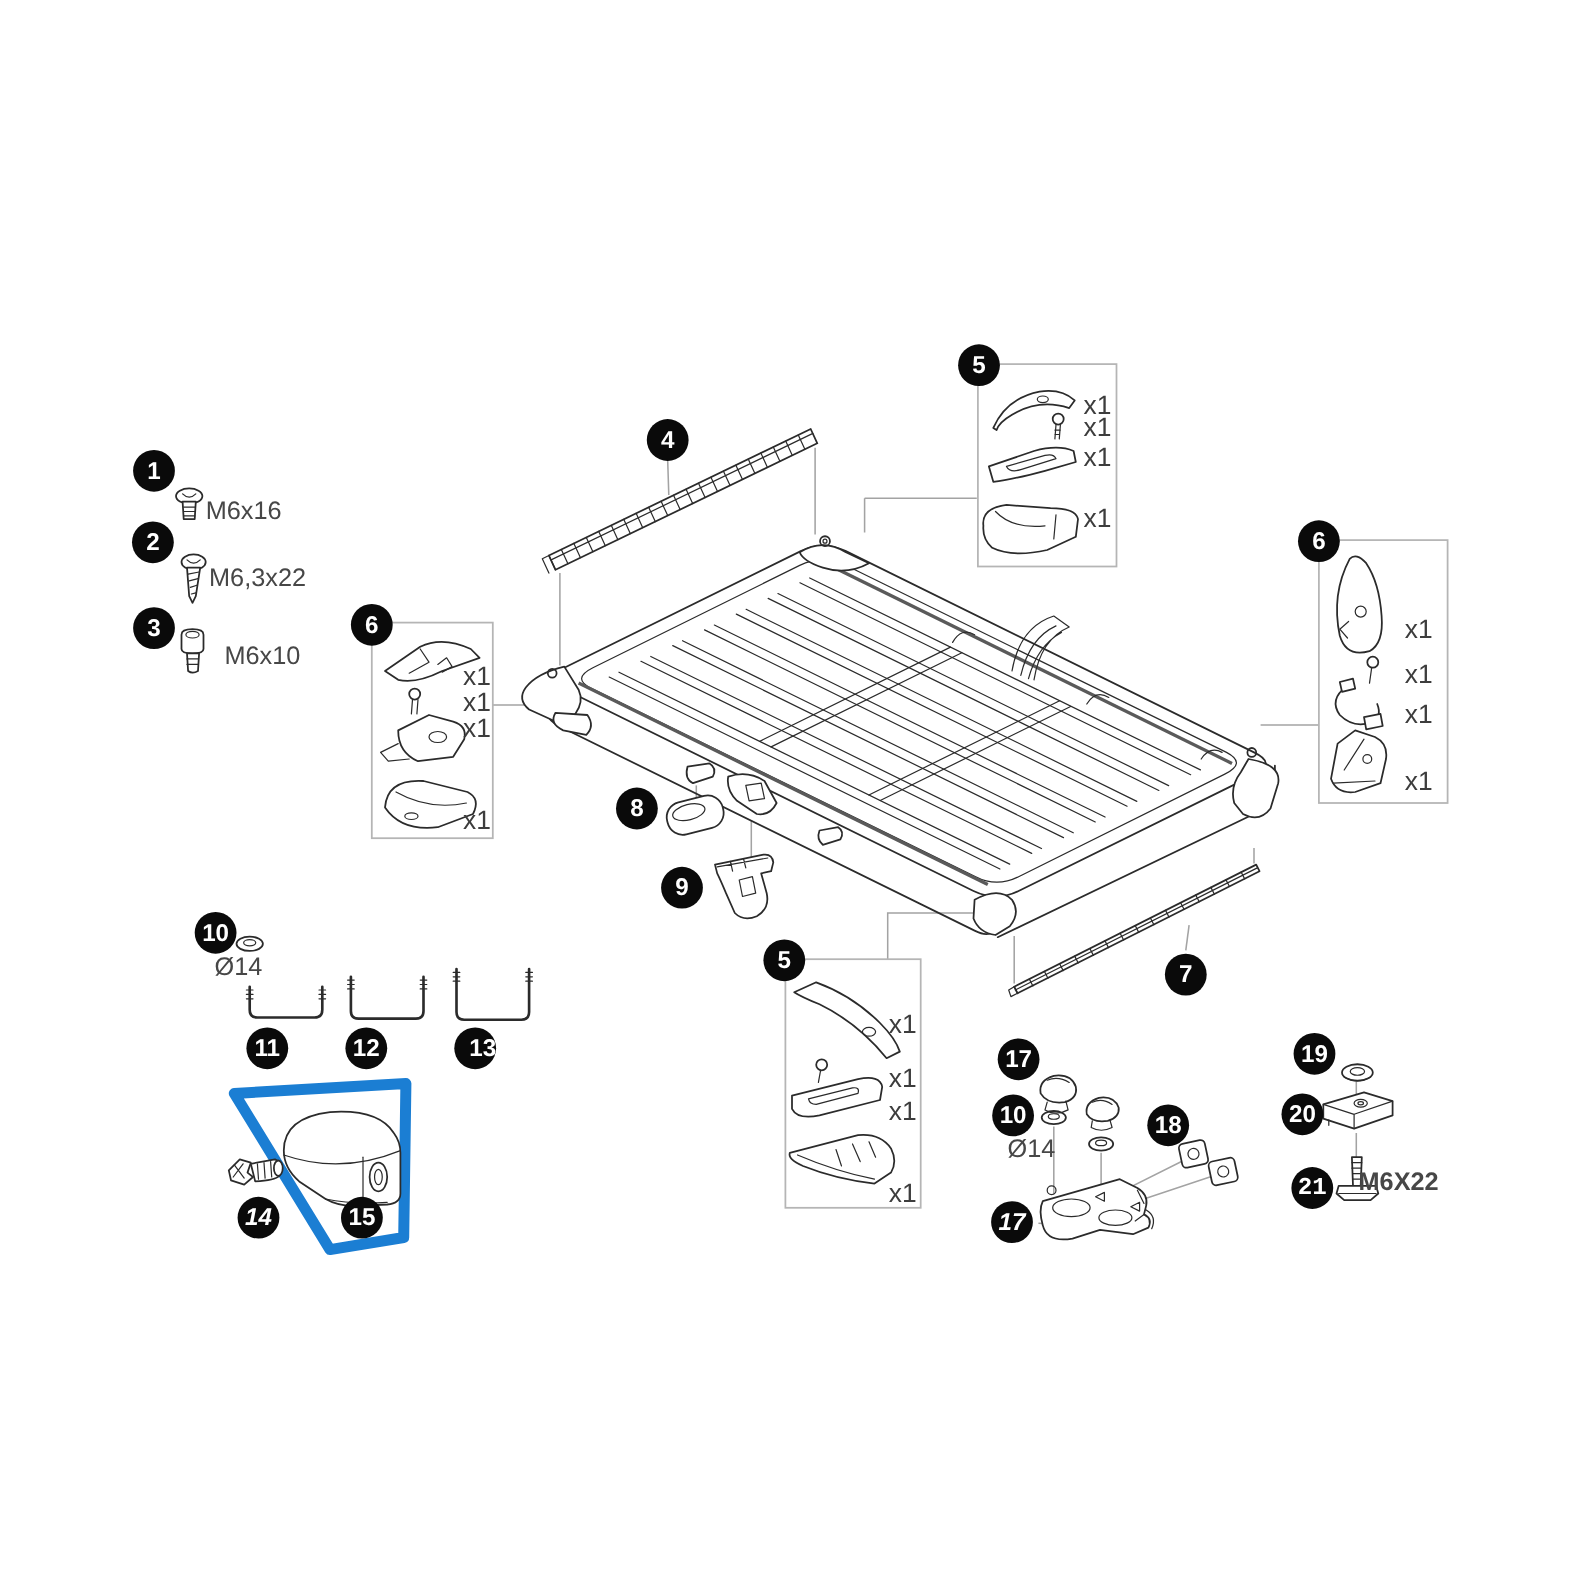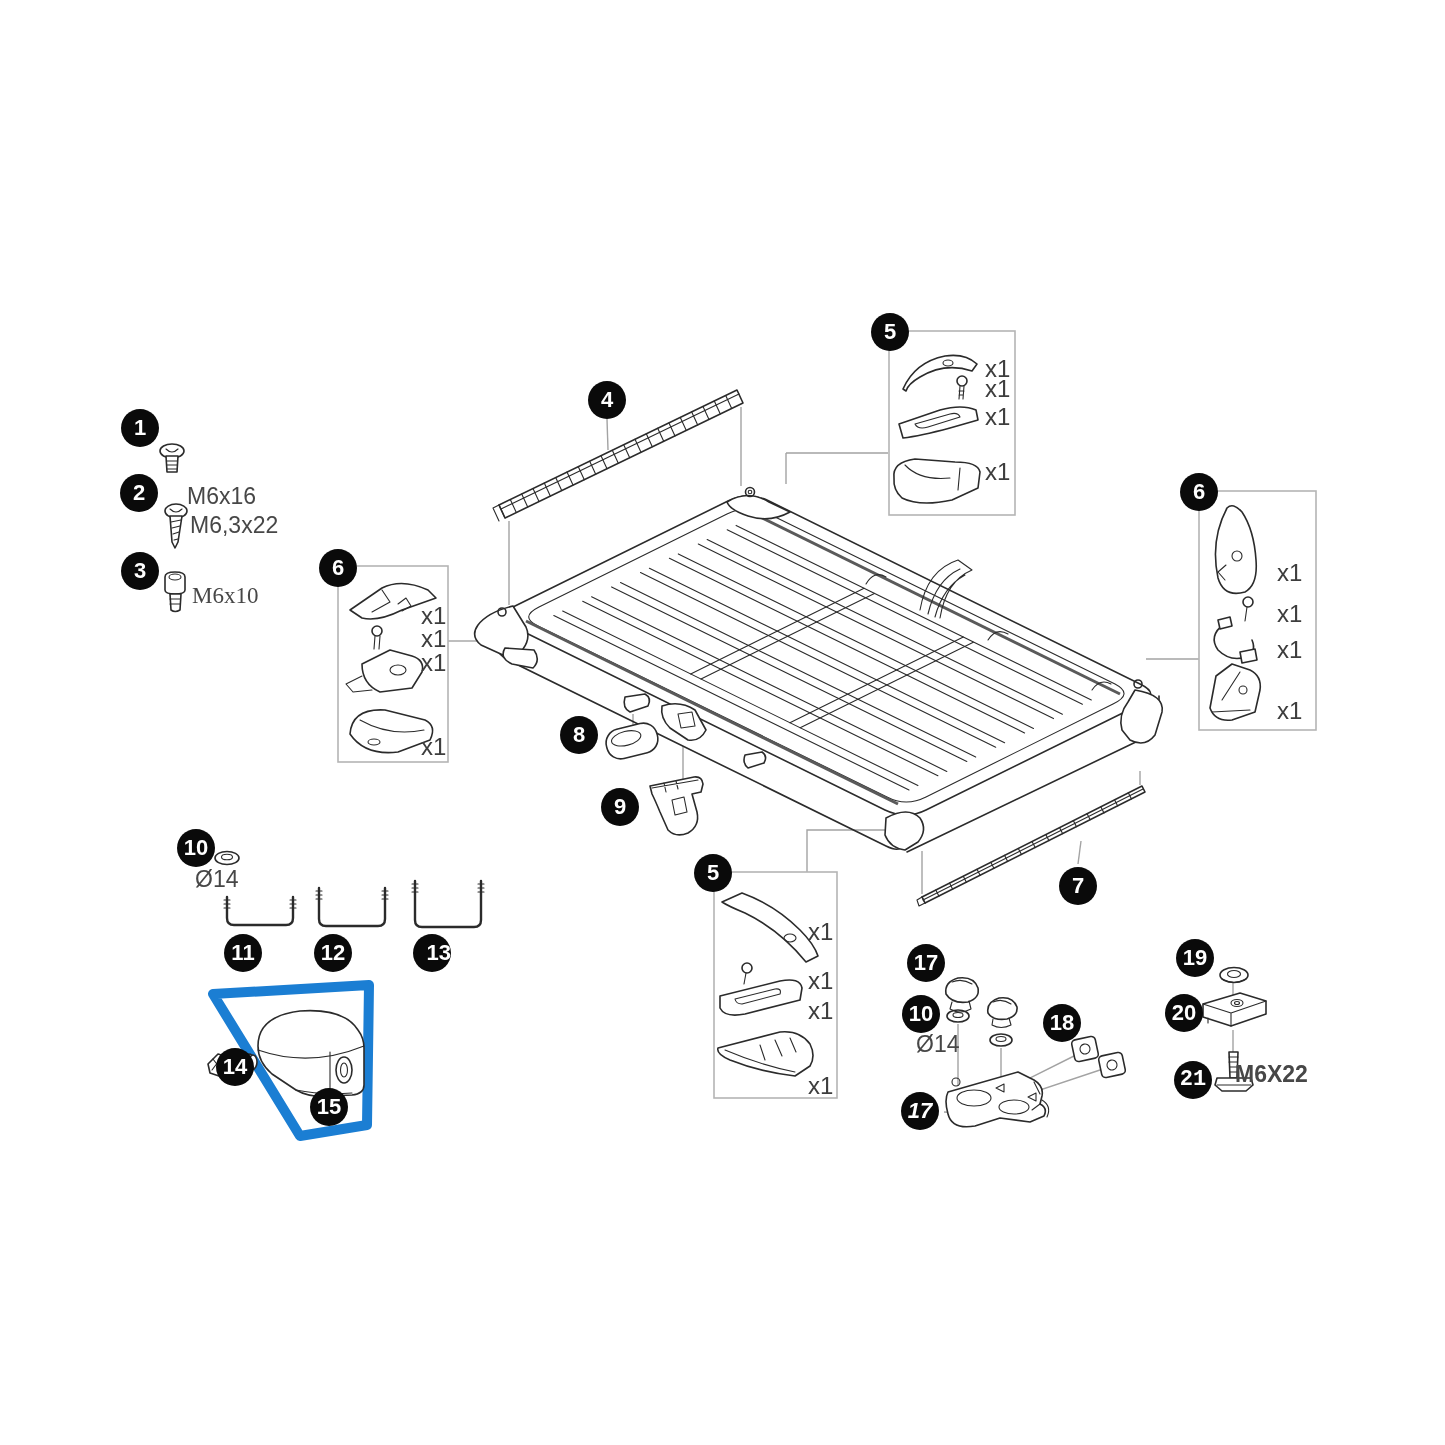--- a/index.html
+++ b/index.html
@@ -289,35 +289,35 @@
       <div class="callout" style="left: 871px; top: 313px;">5</div>
       <div class="callout" style="left: 319px; top: 549px;">6</div>
       <div class="callout" style="left: 1180px; top: 473px;">6</div>
       <div class="callout" style="left: 1059px; top: 867px;">7</div>
       <div class="callout" style="left: 560px; top: 716px;">8</div>
       <div class="callout" style="left: 601px; top: 788px;">9</div>
       <div class="callout" style="left: 177px; top: 829px;">10</div>
       <div class="callout" style="left: 224px; top: 934px;">11</div>
       <div class="callout" style="left: 314px; top: 934px;">12</div>
       <div class="callout" style="left: 413px; top: 934px; text-align: right;">13</div>
-      <div class="callout" style="left: 216px; top: 1048px;">14</div>
+      <div class="callout" style="left: 216px; top: 1088px; font-style: italic;">14</div>
       <div class="callout" style="left: 310px; top: 1088px;">15</div>
       <div class="callout" style="left: 694px; top: 854px;">5</div>
       <div class="callout" style="left: 907px; top: 944px;">17</div>
       <div class="callout" style="left: 902px; top: 995px;">10</div>
       <div class="callout" style="left: 901px; top: 1092px; font-style: italic;">17</div>
       <div class="callout" style="left: 1043px; top: 1004px;">18</div>
       <div class="callout" style="left: 1176px; top: 939px;">19</div>
       <div class="callout" style="left: 1165px; top: 994px;">20</div>
       <div class="callout" style="left: 1174px; top: 1061px; font-family: Liberation Mono, monospace;">21</div>
     </div>
 <div id="labels-layer">
-      <div class="sizelbl" style="left: 187px; top: 464px; margin-top: 32px;">M6x16</div>
+      <div class="sizelbl" style="left: 187px; top: 464px;">M6x16</div>
       <div class="sizelbl" style="left: 190px; top: 525px;">M6,3x22</div>
-      <div class="sizelbl" style="left: 192px; top: 596px; font-family: Liberation Serif, serif;">M6x10</div>
+      <div class="sizelbl" style="left: 204px; top: 596px;">M6x10</div>
       <div class="sizelbl" style="left: 195px; top: 879px;">Ø14</div>
       <div class="sizelbl" style="left: 916px; top: 1044px;">Ø14</div>
       <div class="sizelbl" style="left: 1235px; top: 1074px; font-weight: bold;">M6X22</div>
       <div class="qty" style="left: 985px; top: 369px;">x1</div>
       <div class="qty" style="left: 985px; top: 389px;">x1</div>
       <div class="qty" style="left: 985px; top: 417px;">x1</div>
       <div class="qty" style="left: 985px; top: 472px;">x1</div>
       <div class="qty" style="left: 421px; top: 616px;">x1</div>
       <div class="qty" style="left: 421px; top: 639px;">x1</div>
       <div class="qty" style="left: 421px; top: 663px;">x1</div>

